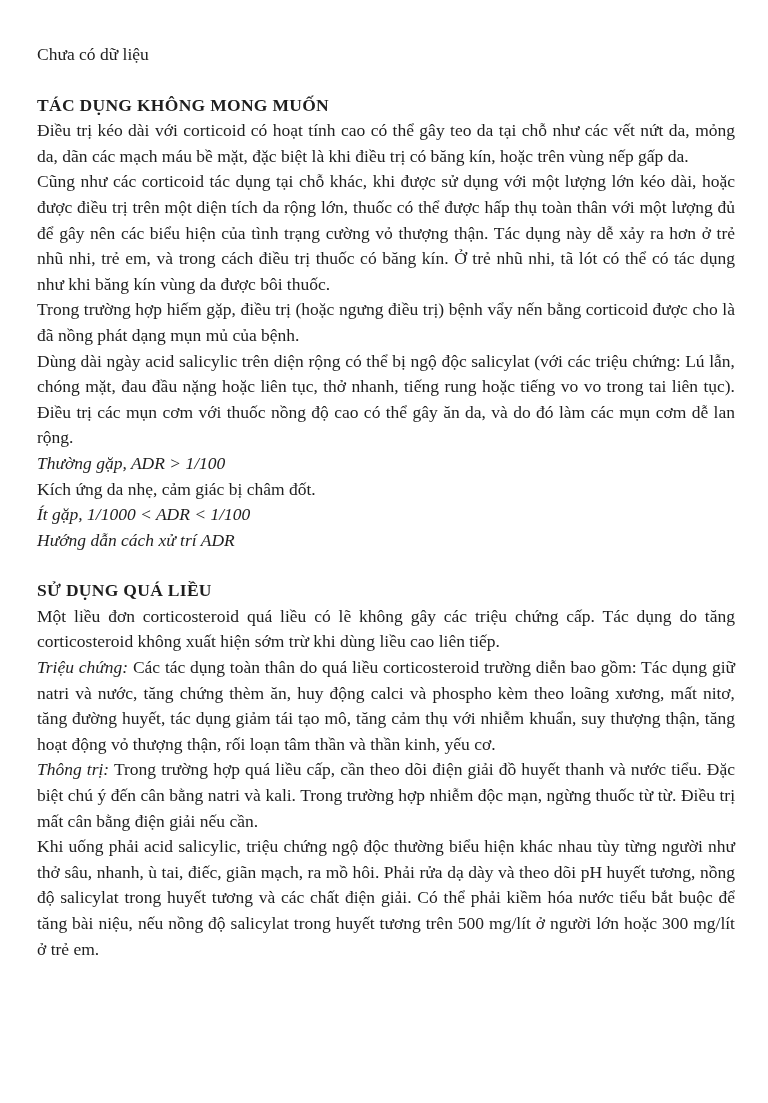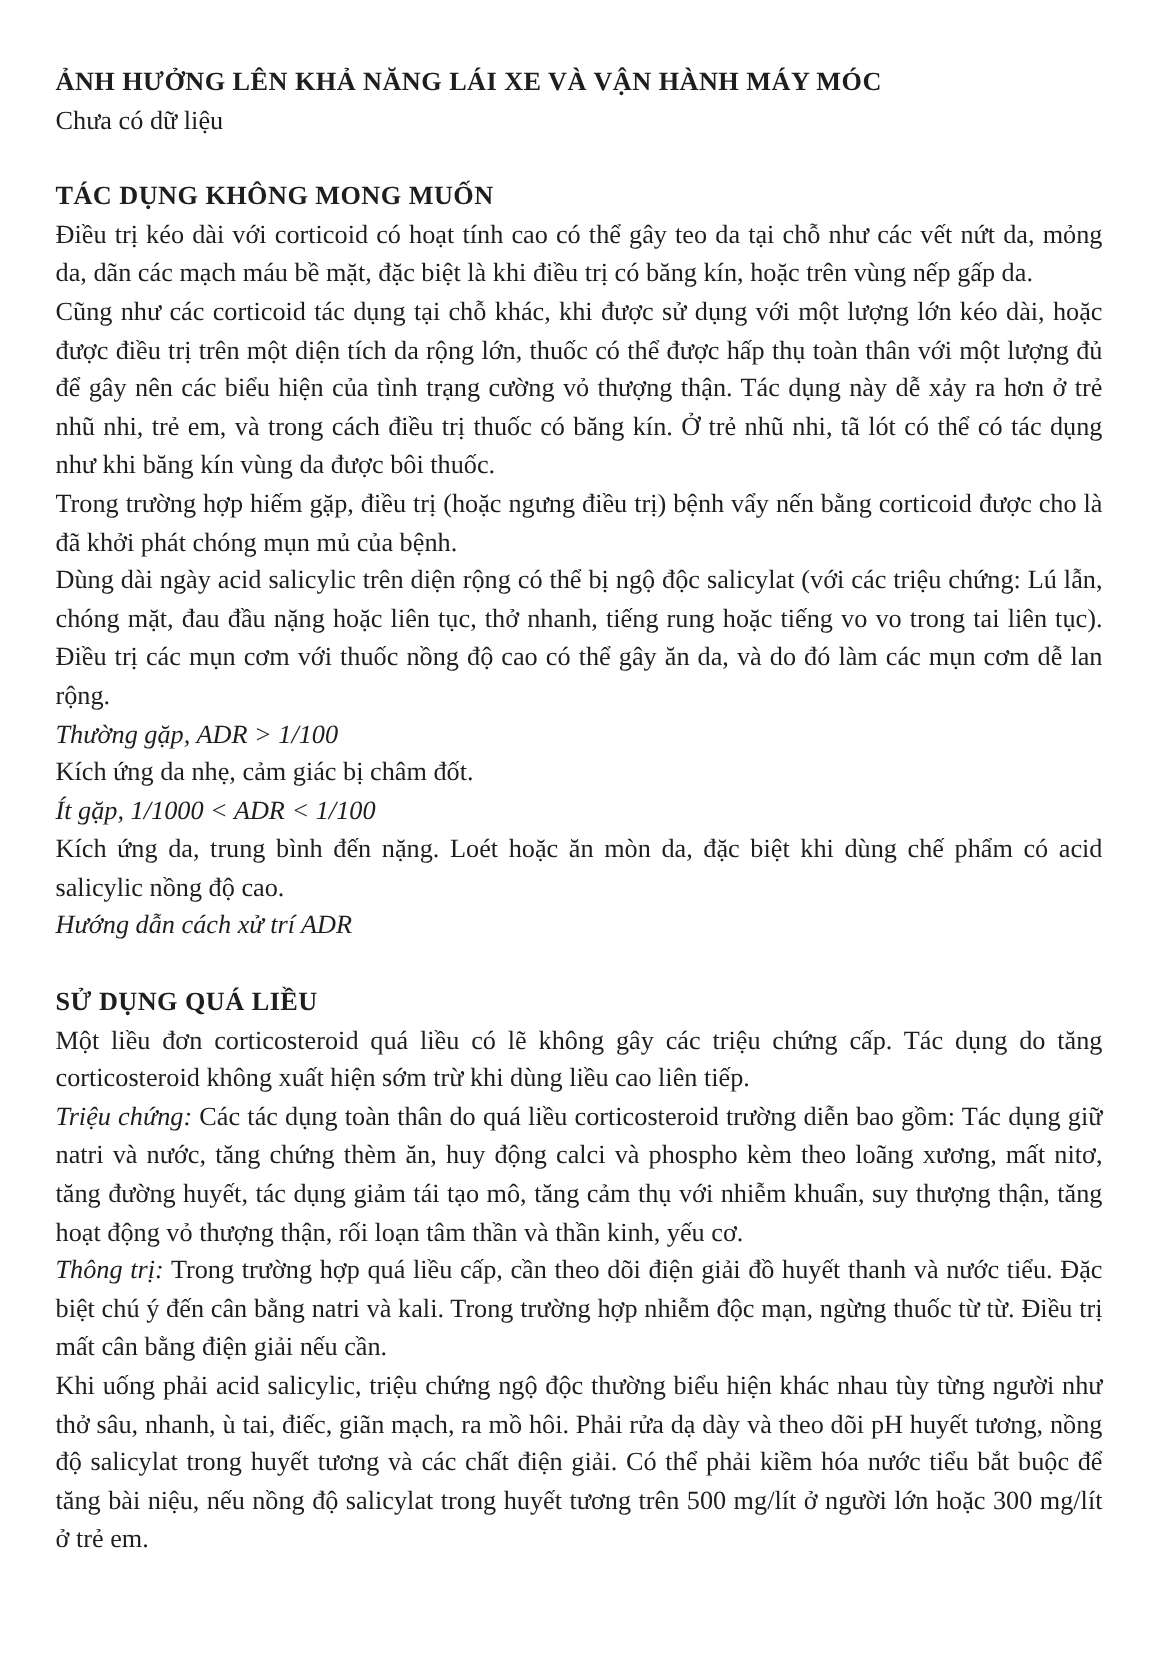--- a/index.html
+++ b/index.html
@@ -39,34 +39,32 @@
     text-decoration: underline;
   }
   .caps-note { letter-spacing: 0.2px; }
 </style>
 </head>
 <body>
 
 <div class="page">
 
   <section>
-    <h2>ẢNH HƯỞNG LÊN KHẢ NĂNG LÁI XE VÀ VẬN HÀNH MÁY MÓC</h2>
     <p>Chưa có dữ liệu</p>
   </section>
 
   <section class="section-gap">
     <h2>TÁC DỤNG KHÔNG MONG MUỐN</h2>
     <p>Điều trị kéo dài với corticoid có hoạt tính cao có thể gây teo da tại chỗ như các vết nứt da, mỏng da, dãn các mạch máu bề mặt, đặc biệt là khi điều trị có băng kín, hoặc trên vùng nếp gấp da.</p>
     <p>Cũng như các corticoid tác dụng tại chỗ khác, khi được sử dụng với một lượng lớn kéo dài, hoặc được điều trị trên một diện tích da rộng lớn, thuốc có thể được hấp thụ toàn thân với một lượng đủ để gây nên các biểu hiện của tình trạng cường vỏ thượng thận. Tác dụng này dễ xảy ra hơn ở trẻ nhũ nhi, trẻ em, và trong cách điều trị thuốc có băng kín. Ở trẻ nhũ nhi, tã lót có thể có tác dụng như khi băng kín vùng da được bôi thuốc.</p>
-    <p>Trong trường hợp hiếm gặp, điều trị (hoặc ngưng điều trị) bệnh vẩy nến bằng corticoid được cho là đã khởi phát chóng mụn mủ của bệnh.</p>
+    <p>Trong trường hợp hiếm gặp, điều trị (hoặc ngưng điều trị) bệnh vẩy nến bằng corticoid được cho là đã nồng phát dạng mụn mủ của bệnh.</p>
     <p>Dùng dài ngày acid salicylic trên diện rộng có thể bị ngộ độc salicylat (với các triệu chứng: Lú lẫn, chóng mặt, đau đầu nặng hoặc liên tục, thở nhanh, tiếng rung hoặc tiếng vo vo trong tai liên tục). Điều trị các mụn cơm với thuốc nồng độ cao có thể gây ăn da, và do đó làm các mụn cơm dễ lan rộng.</p>
     <p class="italic">Thường gặp, ADR &gt; 1/100</p>
     <p>Kích ứng da nhẹ, cảm giác bị châm đốt.</p>
     <p class="italic">Ít gặp, 1/1000 &lt; ADR &lt; 1/100</p>
-    <p>Kích ứng da, trung bình đến nặng. Loét hoặc ăn mòn da, đặc biệt khi dùng chế phẩm có acid salicylic nồng độ cao.</p>
     <p class="italic">Hướng dẫn cách xử trí ADR</p>
   </section>
 
   <section class="section-gap">
     <h2>SỬ DỤNG QUÁ LIỀU</h2>
     <p>Một liều đơn corticosteroid quá liều có lẽ không gây các triệu chứng cấp. Tác dụng do tăng corticosteroid không xuất hiện sớm trừ khi dùng liều cao liên tiếp.</p>
     <p><span class="italic">Triệu chứng:</span> <span>Các tác dụng toàn thân do quá liều corticosteroid trường diễn bao gồm: Tác dụng giữ natri và nước, tăng chứng thèm ăn, huy động calci và phospho kèm theo loãng xương, mất nitơ, tăng đường huyết, tác dụng giảm tái tạo mô, tăng cảm thụ với nhiễm khuẩn, suy thượng thận, tăng hoạt động vỏ thượng thận, rối loạn tâm thần và thần kinh, yếu cơ.</span></p>
     <p><span class="italic">Thông trị:</span> <span>Trong trường hợp quá liều cấp, cần theo dõi điện giải đồ huyết thanh và nước tiểu. Đặc biệt chú ý đến cân bằng natri và kali. Trong trường hợp nhiễm độc mạn, ngừng thuốc từ từ. Điều trị mất cân bằng điện giải nếu cần.</span></p>
     <p>Khi uống phải acid salicylic, triệu chứng ngộ độc thường biểu hiện khác nhau tùy từng người như thở sâu, nhanh, ù tai, điếc, giãn mạch, ra mồ hôi. Phải rửa dạ dày và theo dõi pH huyết tương, nồng độ salicylat trong huyết tương và các chất điện giải. Có thể phải kiềm hóa nước tiểu bắt buộc để tăng bài niệu, nếu nồng độ salicylat trong huyết tương trên 500 mg/lít ở người lớn hoặc 300 mg/lít ở trẻ em.</p>
   </section>

